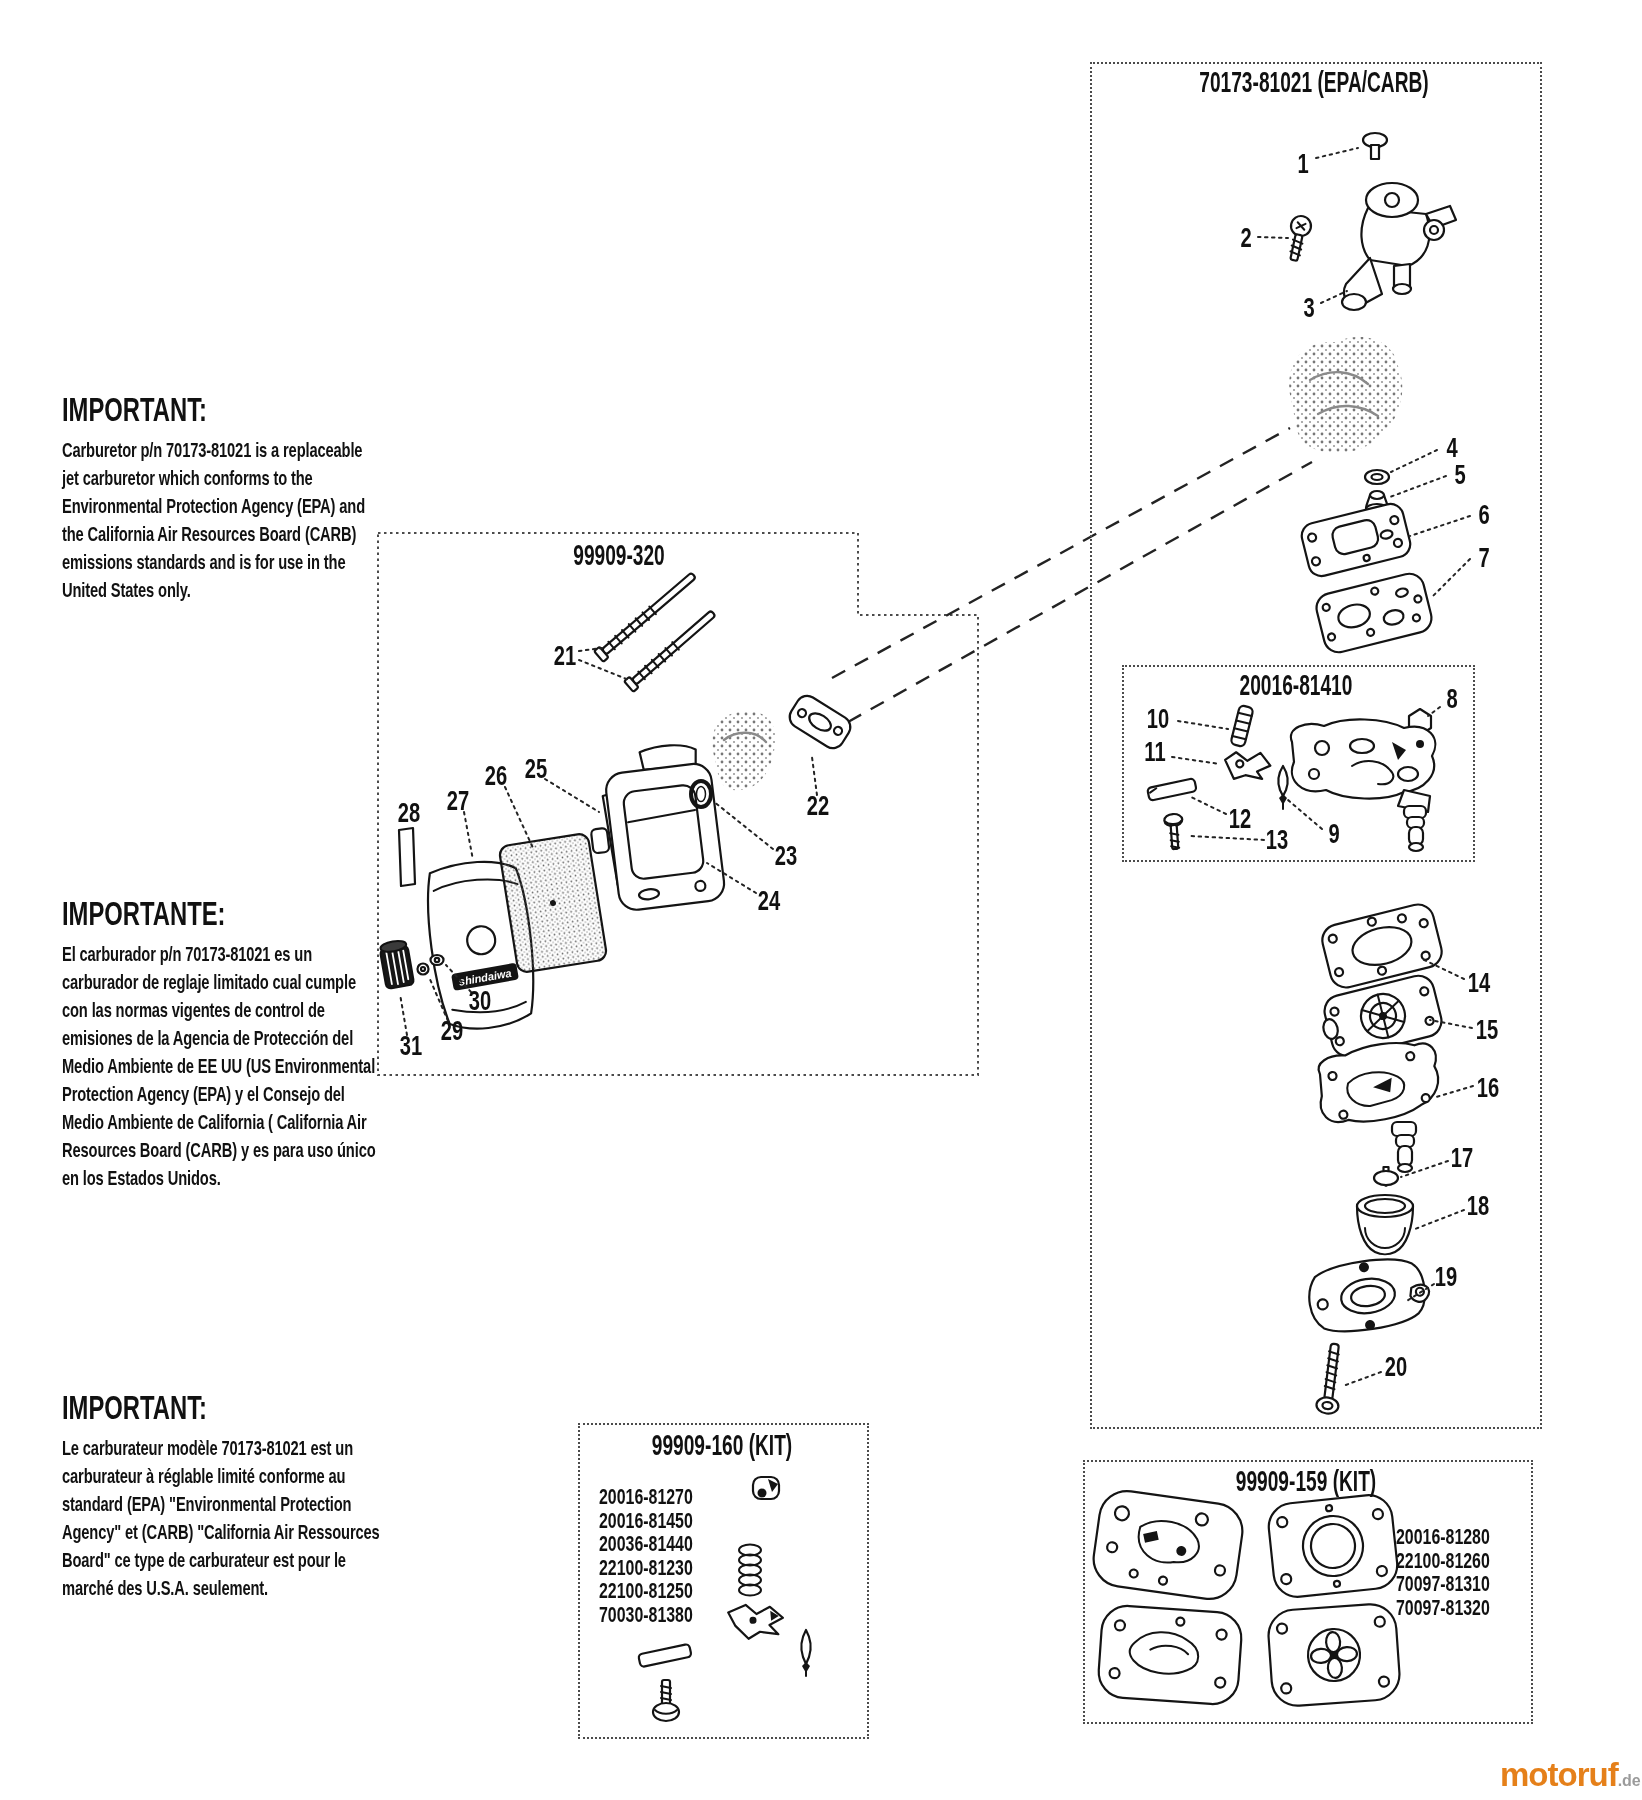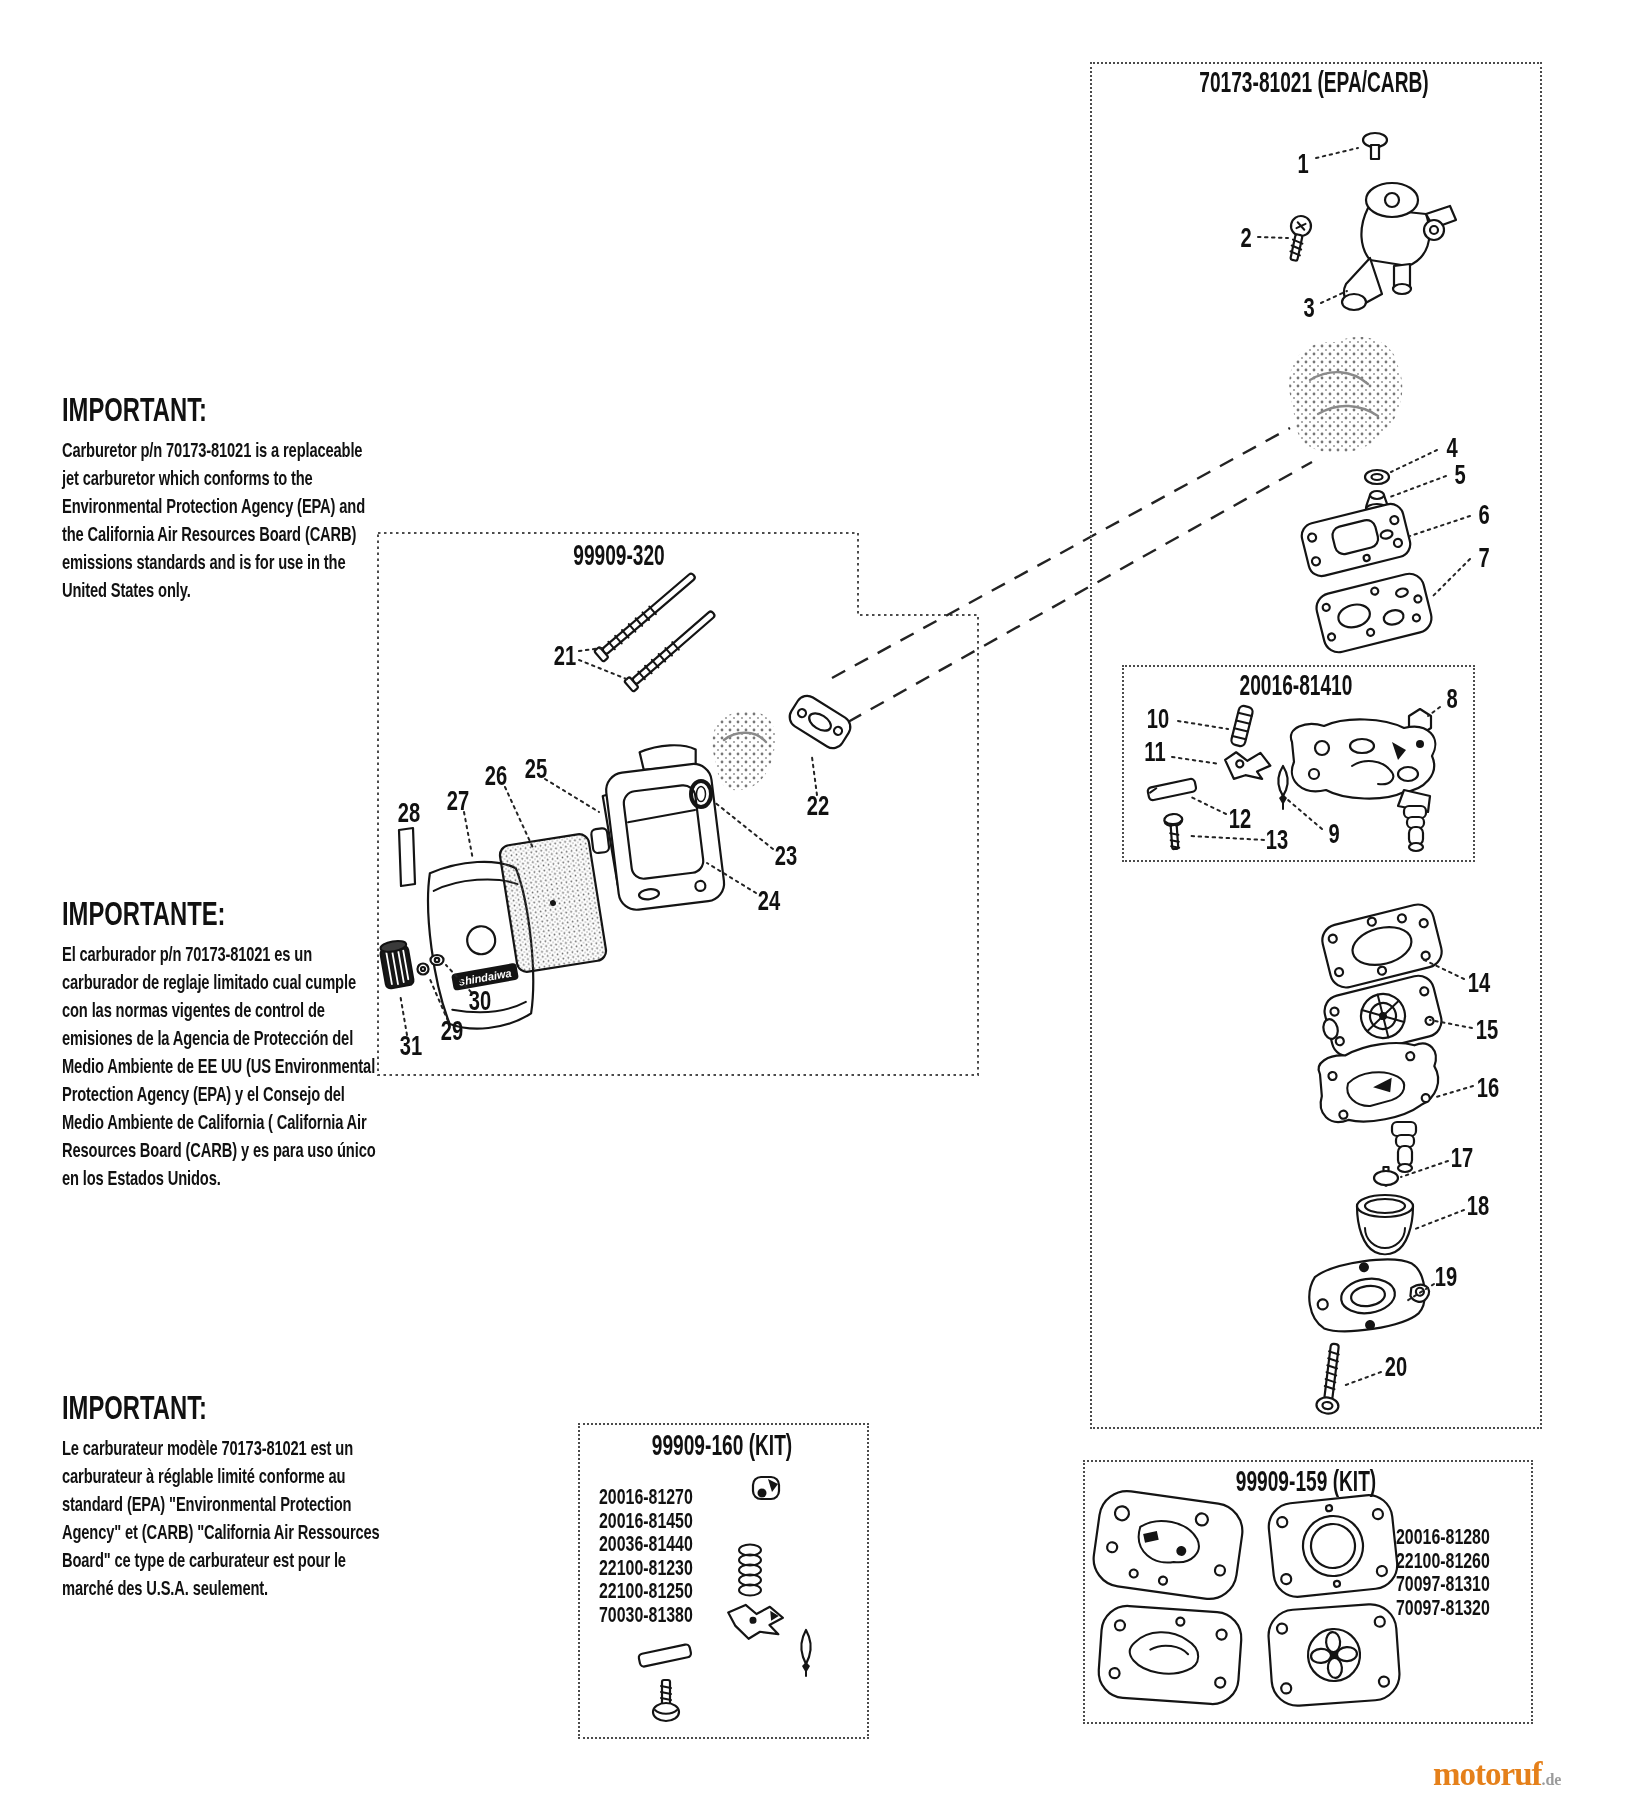--- a/index.html
+++ b/index.html
@@ -18,21 +18,21 @@
   .box-title{position:absolute;font-weight:700;font-size:29px;white-space:nowrap;
              transform:translateX(-50%) scaleX(.66);transform-origin:center top;}
   .co{position:absolute;font-weight:700;font-size:28px;white-space:nowrap;
       transform:translate(-50%,-50%) scaleX(.72);}
   .notice-h{position:absolute;font-weight:700;font-size:34px;white-space:nowrap;
             transform:scaleX(.70);transform-origin:0 0;}
   .notice-b{position:absolute;font-weight:700;font-size:21px;line-height:28px;width:458px;
             letter-spacing:-.2px;transform:scaleX(.70);transform-origin:0 0;}
   .plist{position:absolute;font-weight:700;font-size:21.5px;line-height:23.6px;white-space:nowrap;
          transform:scaleX(.74);transform-origin:0 0;}
-  .wm{position:absolute;left:1433px;top:1756px;white-space:nowrap;font-family:Liberation Serif, serif;}
+  .wm{position:absolute;left:1500px;top:1756px;white-space:nowrap;}
   .wm .brand{font-weight:700;font-size:33px;letter-spacing:-1px;}
   .wm .tld{font-weight:700;font-size:16px;}
 </style>
 </head>
 <body>
 
 <div id="canvas">
 
   <svg id="art" width="1642" height="1800" viewBox="0 0 1642 1800">
     <defs>

